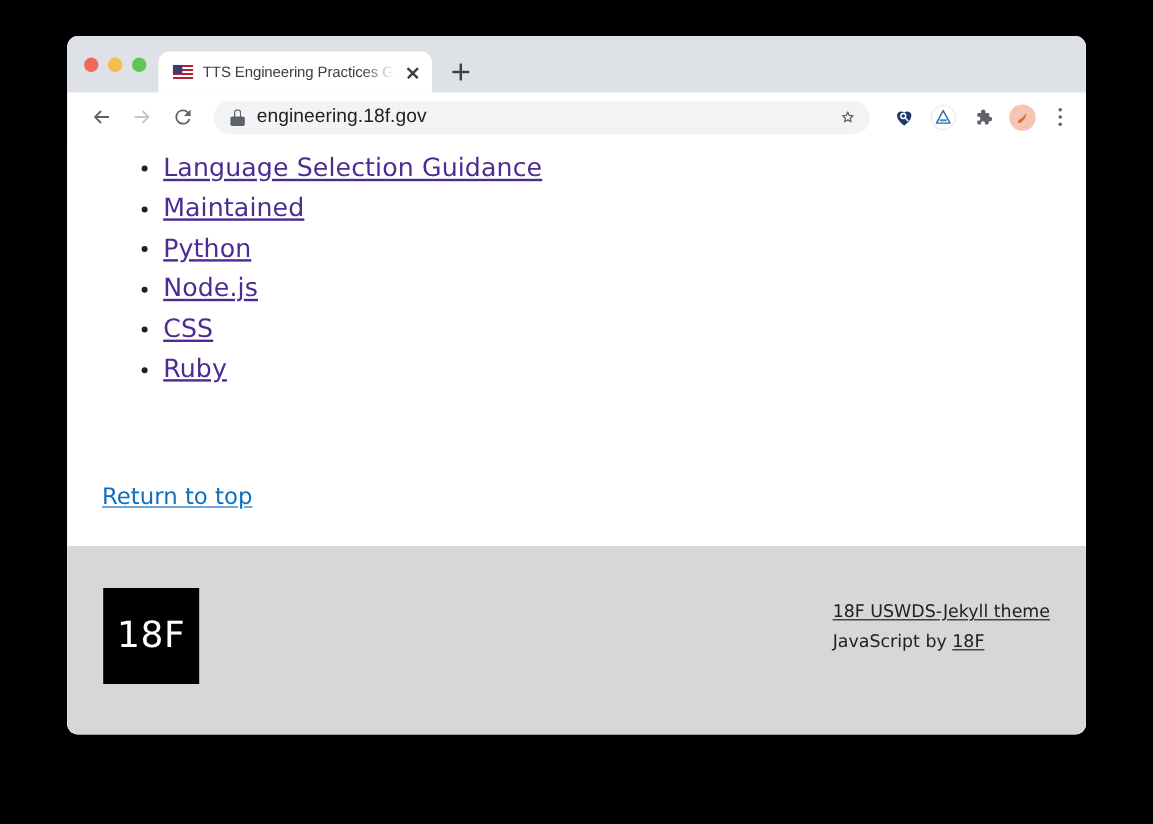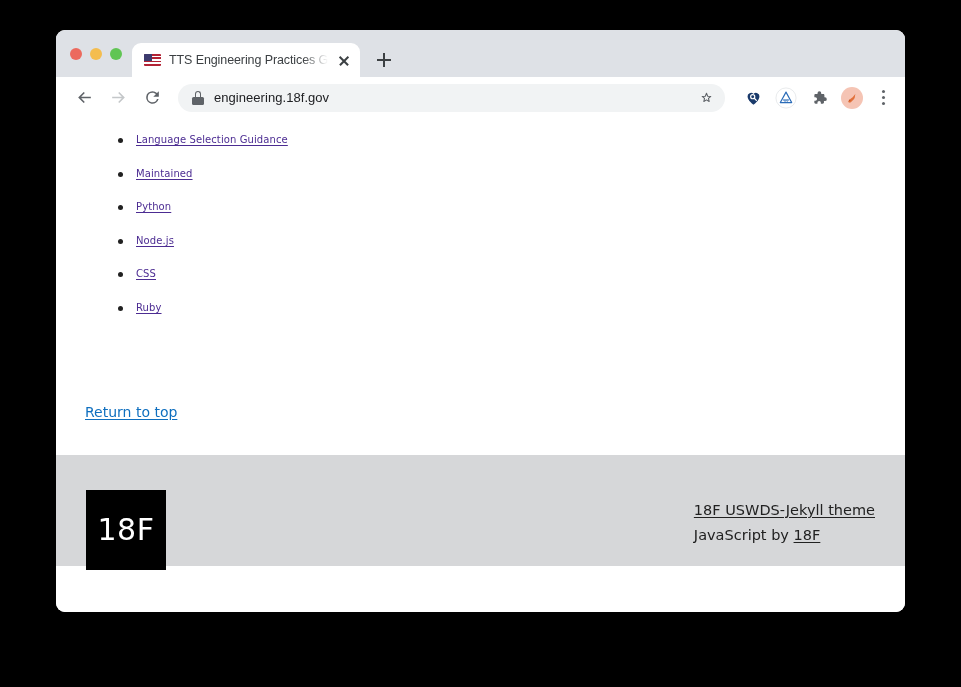--- a/index.html
+++ b/index.html
@@ -180,21 +180,21 @@
     left: 2.6px; top: 0;
     width: 6.8px; height: 7px;
     border: 1.7px solid #5f6368;
     border-bottom: none;
     border-radius: 4px 4px 0 0;
     box-sizing: border-box;
   }
 
   .url-text {
     flex: 1 1 auto;
-    font-size: 13px;
+    font-size: 16px;
     color: #202124;
     white-space: nowrap;
     overflow: hidden;
     letter-spacing: 0.05px;
   }
 
   .star-btn {
     width: 26px;
     height: 26px;
     display: flex;
@@ -279,49 +279,49 @@
     content: "";
     position: absolute;
     left: 0;
     top: 15px;
     width: 5px;
     height: 5px;
     border-radius: 50%;
     background: #212121;
   }
   ul.link-list li a {
-    font-size: 10px;
+    font-size: 21px;
     color: #4c2c92;
     text-decoration: underline;
     text-underline-offset: 2px;
     font-family: "Liberation Serif", serif;
     letter-spacing: 0.1px;
     text-align: center;
   }
   
   ul.link-list li a, .return-top a, .footer-links a, .footer-links span {
     font-family: "DejaVu Sans", sans-serif;
   }
 
   .return-top {
     position: absolute;
     left: 29px;
     top: 284px;
   }
   .return-top a {
-    font-size: 14px;
+    font-size: 19px;
     color: #0f6fbf;
     text-decoration: underline;
     text-underline-offset: 2px;
   }
 
   
   .page-footer {
     background: #d6d7d9;
-    height: 111px;
+    height: 157px;
     position: relative;
   }
 
   .logo-18f {
     position: absolute;
     left: 30px;
     top: 35px;
     width: 80px;
     height: 80px;
     background: #000000;

